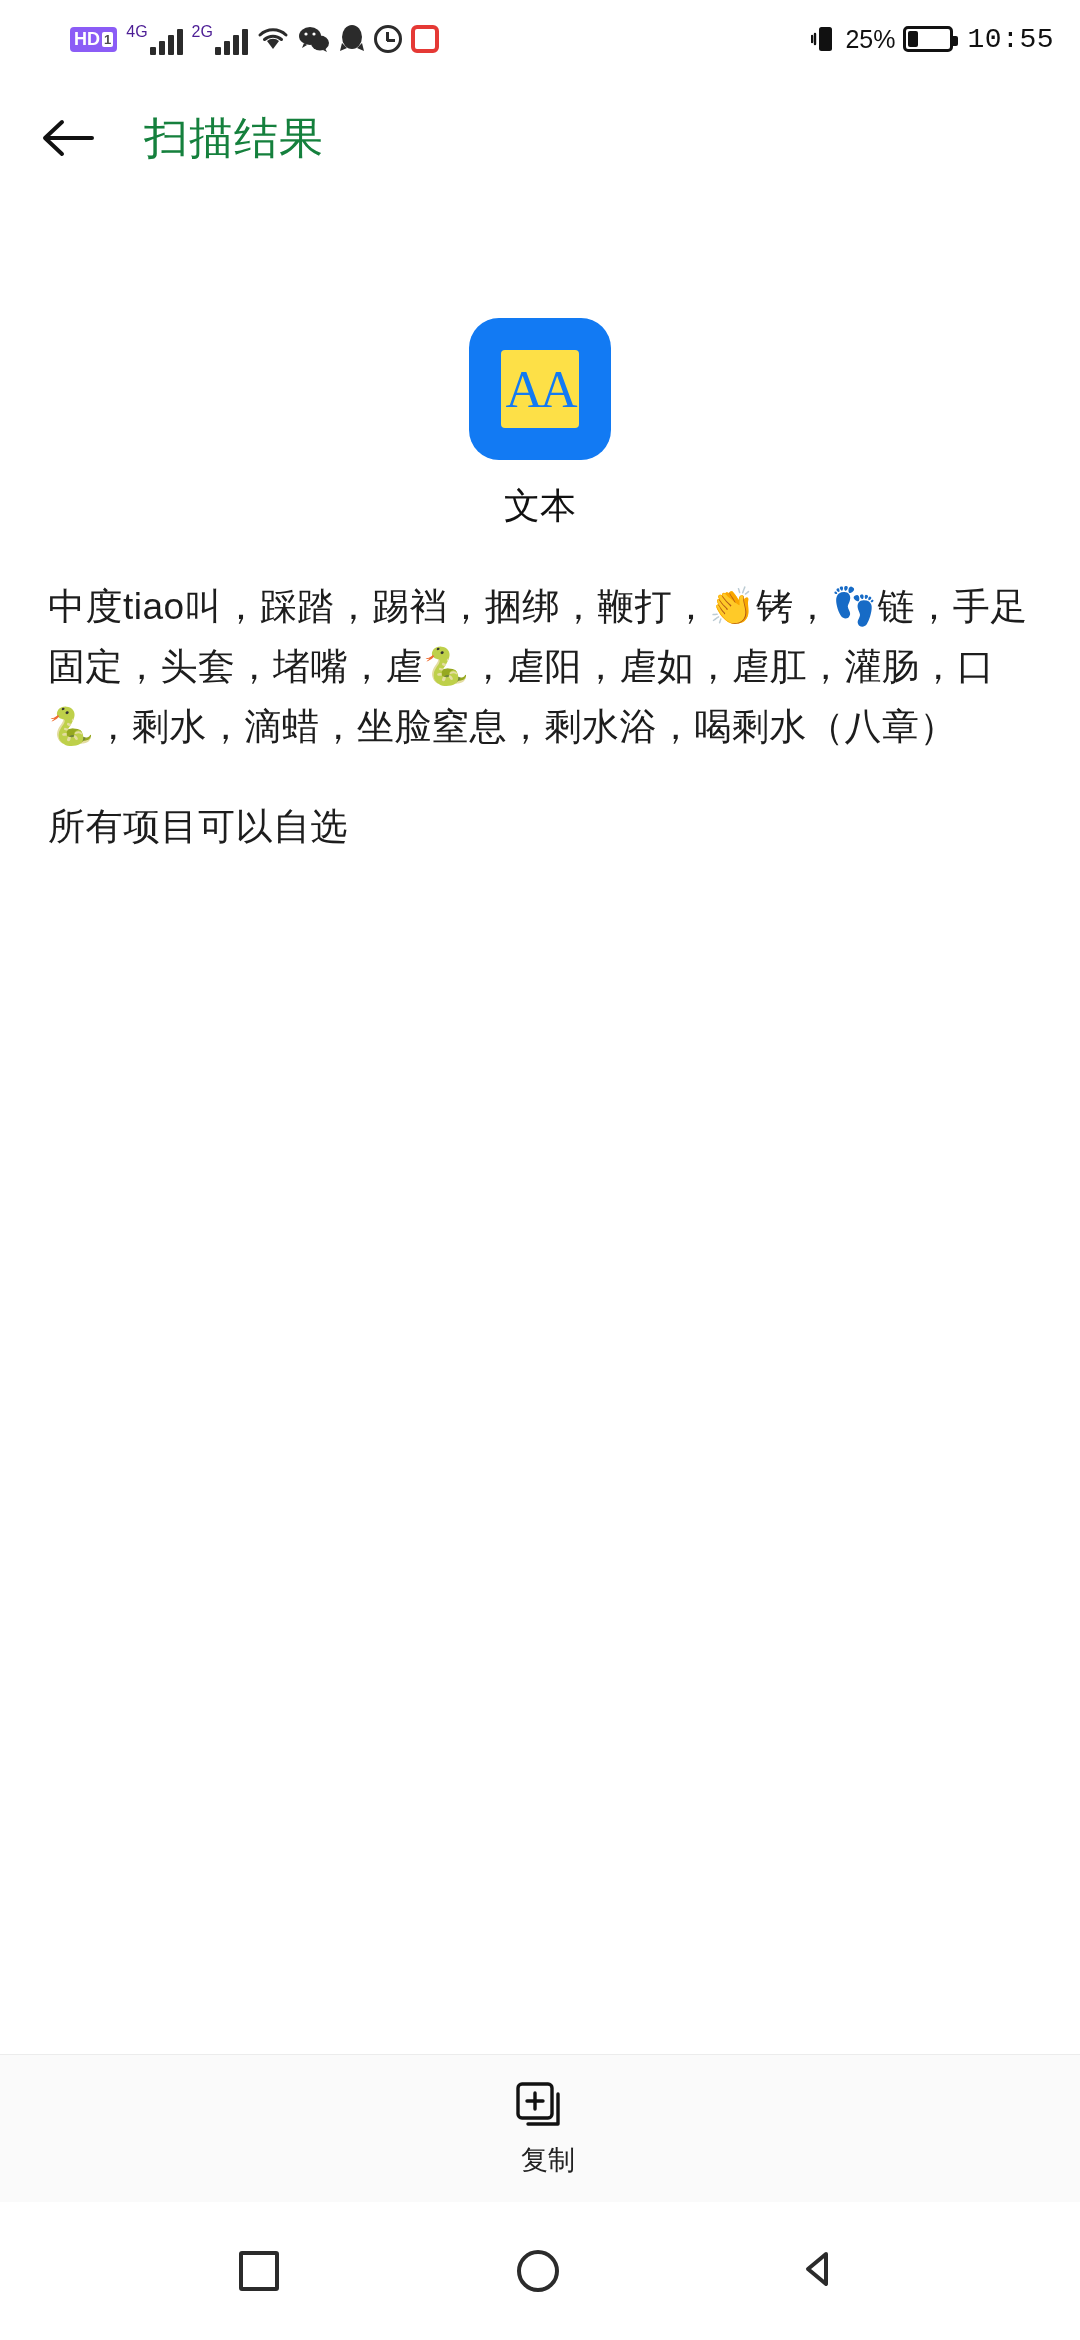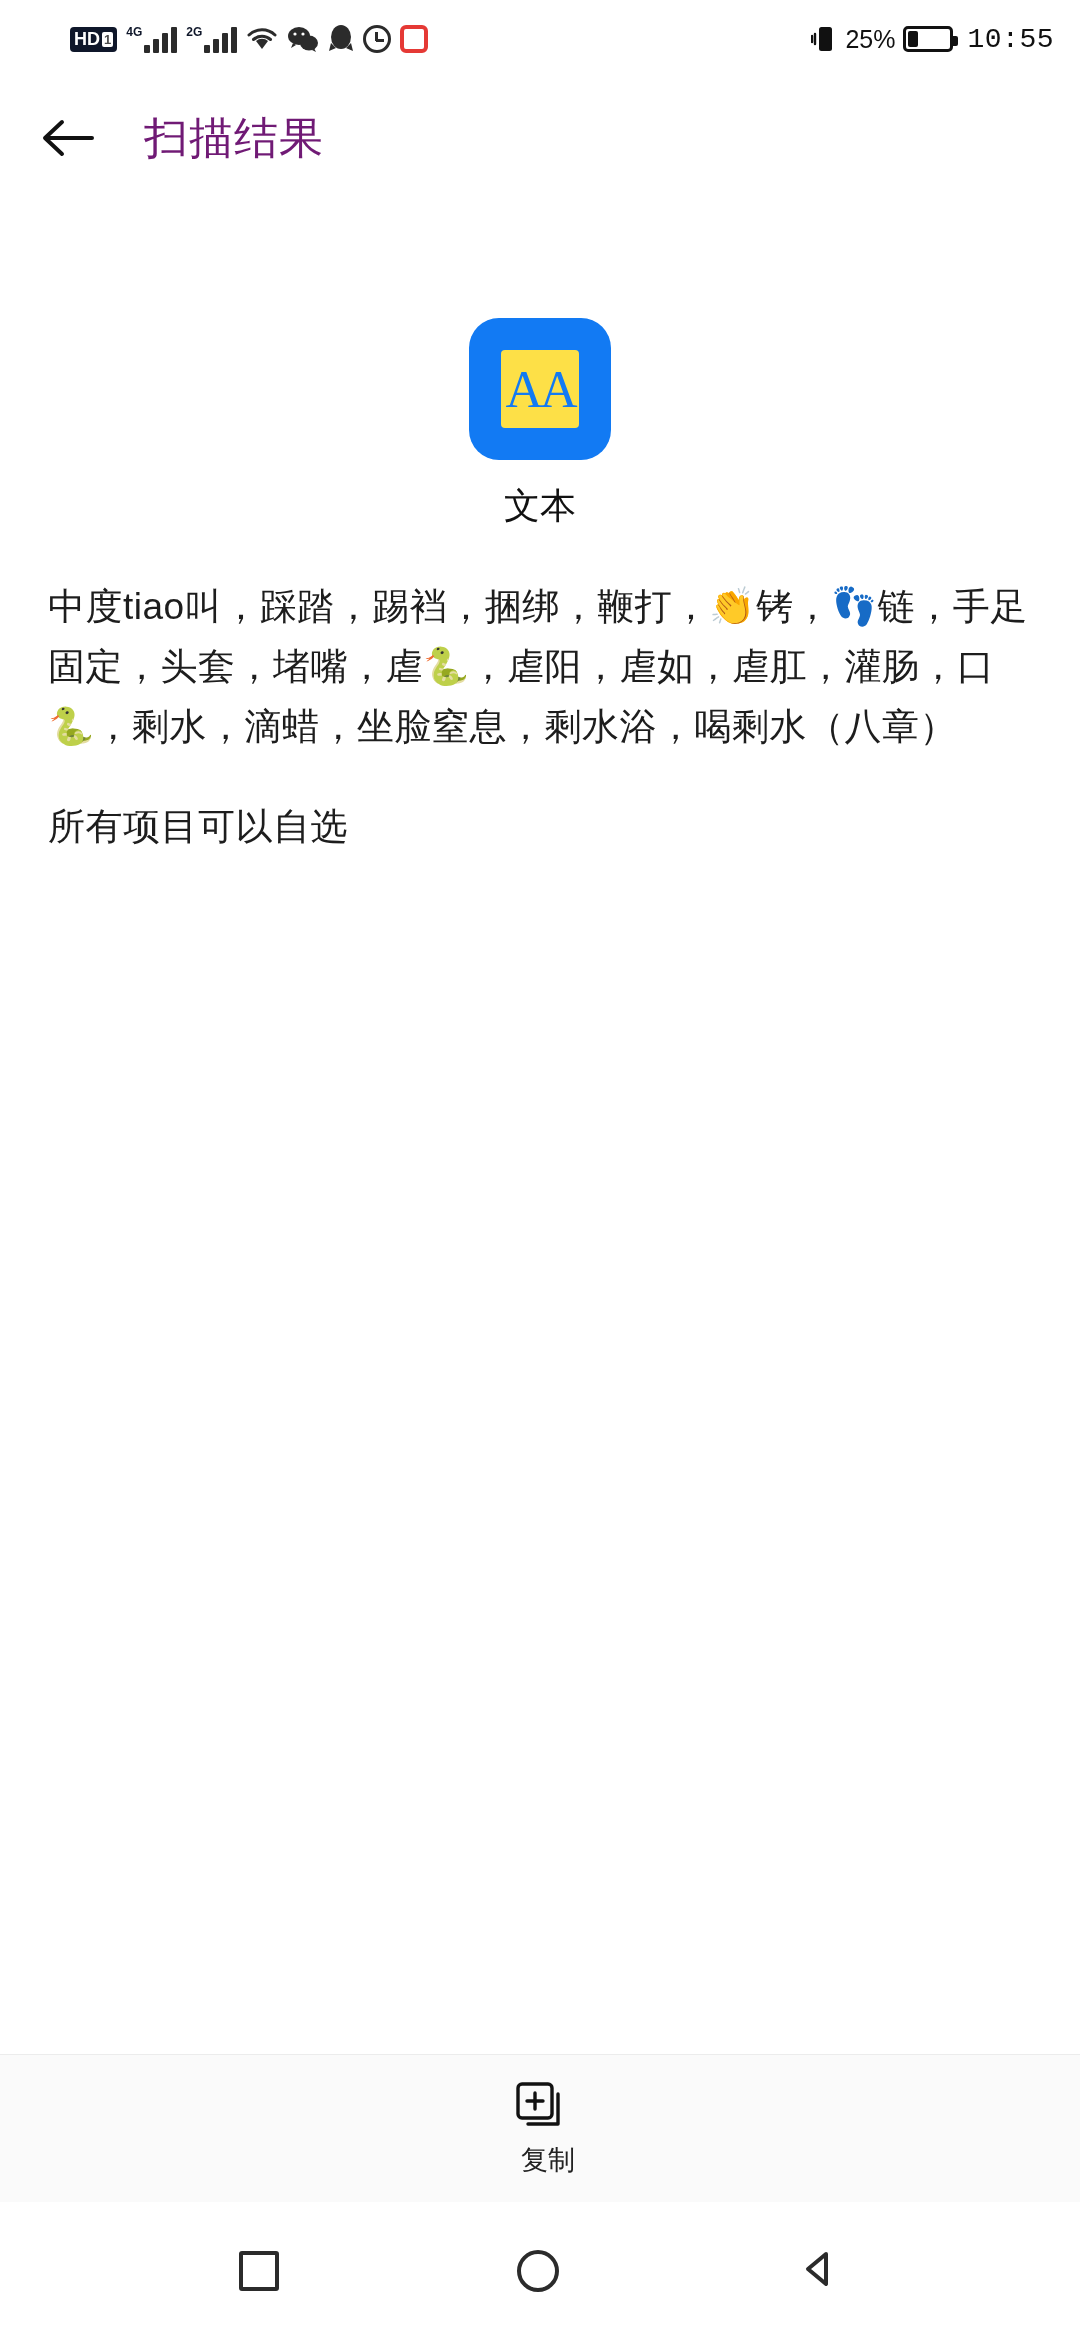--- a/index.html
+++ b/index.html
@@ -20,33 +20,33 @@
     padding: 0 26px 0 70px;
     font-size: 27px;
     color: #1a1a1a;
   }
   .sb-left { display: flex; align-items: center; gap: 9px; flex: 1; }
   .sb-right { display: flex; align-items: center; gap: 8px; }
 
   .hd-badge {
     font-size: 18px;
     font-weight: bold;
-    background: #0f172a;
+    background: #8b5cf6;
     color: #fff;
     border-radius: 4px;
     padding: 2px 4px 2px 4px;
     letter-spacing: 0px;
     display: flex;
     align-items: center;
     gap: 2px;
   }
   .hd-badge .sim { background:#fff; color:#4d4d4d; border-radius:2px; font-size:13px; padding:0 2px; }
 
   .net-group { display: flex; align-items: flex-end; gap: 2px; }
-  .net-label { font-size: 12px; font-weight: bold; color:#0f172a; margin-bottom: 14px; }
+  .net-label { font-size: 16px; font-weight: normal; color:#4c1d95; margin-bottom: 14px; }
   .bars { display: flex; align-items: flex-end; gap: 3px; height: 28px; }
   .bars i { display:block; width: 6px; background:#2b2b2b; border-radius:1px; }
   .bars i:nth-child(1){height:8px;}
   .bars i:nth-child(2){height:14px;}
   .bars i:nth-child(3){height:20px;}
   .bars i:nth-child(4){height:26px;}
   .bars.dim i { background:#2b2b2b; }
 
   .wifi { width:32px; height:26px; position:relative; }
   .wifi svg { display:block; }
@@ -73,21 +73,21 @@
 
   
   .appbar {
     height: 120px;
     display: flex;
     align-items: center;
     padding: 0 40px;
     gap: 48px;
   }
   .back-arrow { width: 56px; height: 46px; position: relative; cursor: pointer; }
-  .appbar-title { font-size: 44px; color: #701a75; font-weight: 500; letter-spacing: 1px; }
+  .appbar-title { font-size: 44px; color: #15803d; font-weight: 500; letter-spacing: 1px; }
 
   
   .hero { margin-top: 120px; display:flex; flex-direction: column; align-items:center; }
   .app-tile {
     width: 142px; height: 142px; border-radius: 30px; background: #127af3;
     display:flex; align-items:center; justify-content:center;
   }
   .app-tile .inner {
     width: 78px; height: 78px; background:#fde047; border-radius: 4px;
     display:flex; align-items:center; justify-content:center;

